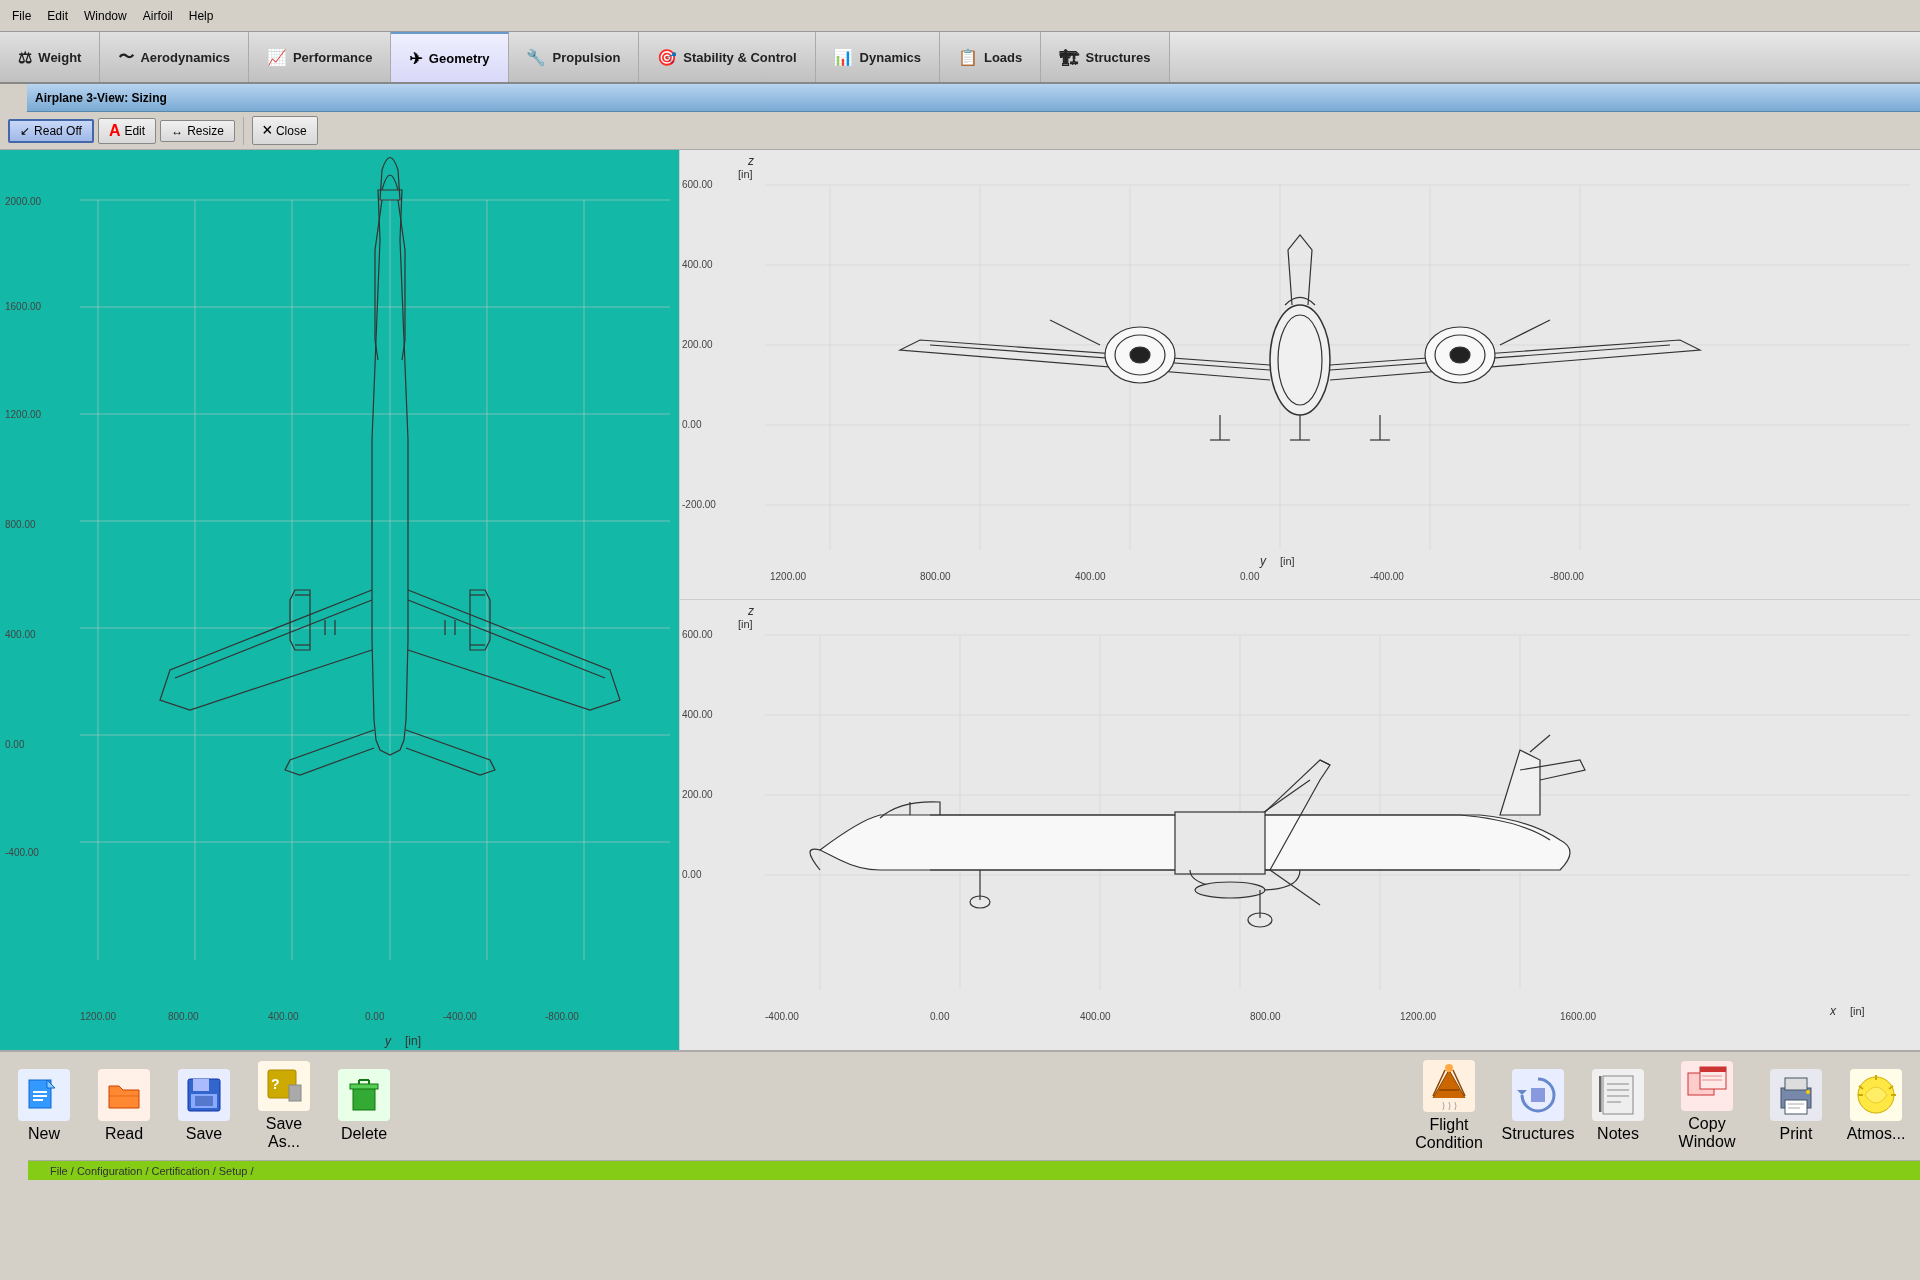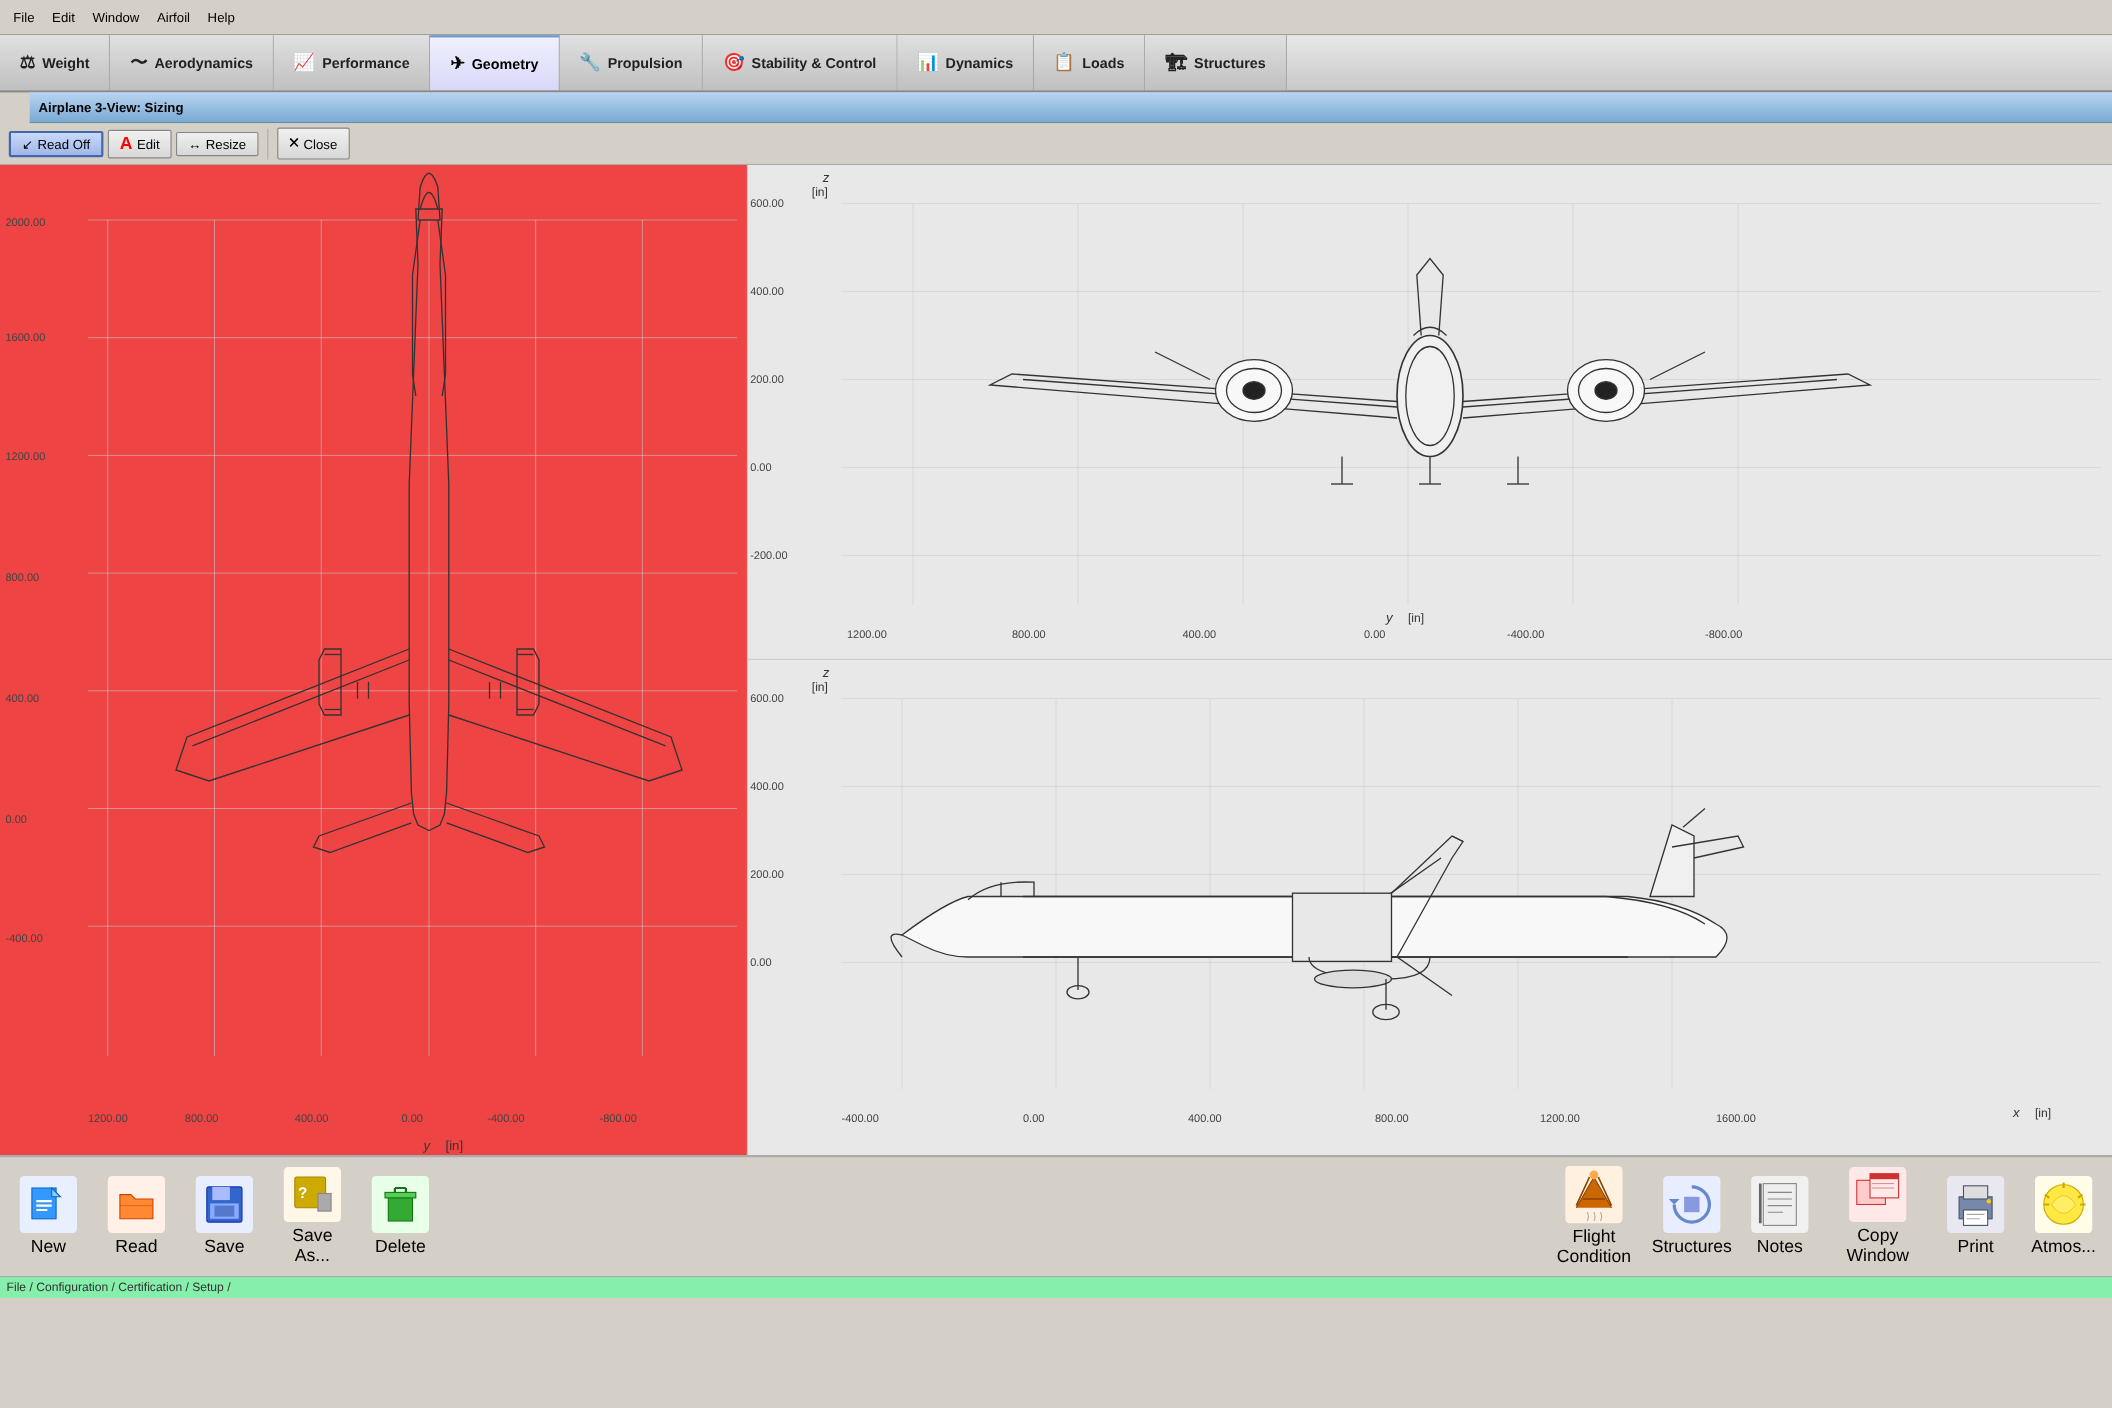--- a/index.html
+++ b/index.html
@@ -96,21 +96,21 @@
       width: 1920px;
       height: 900px;
       background: #e8e8e8;
       position: relative;
     }
 
     
     #top-view {
       width: 680px;
       height: 900px;
-      background: #ef4444;
+      background: #14b8a6;
       border-right: 1px solid #ccc;
       position: relative;
       overflow: hidden;
     }
 
     
     #right-panels {
       flex: 1;
       display: flex;
       flex-direction: column;
@@ -612,15 +612,15 @@
         <line x1="38" y1="12" x2="34" y2="15" stroke="#ccaa00" stroke-width="2"></line>
         <line x1="41" y1="21" x2="36" y2="21" stroke="#ccaa00" stroke-width="2"></line>
         <line x1="3" y1="21" x2="8" y2="21" stroke="#ccaa00" stroke-width="2"></line>
         <line x1="4" y1="12" x2="8" y2="15" stroke="#ccaa00" stroke-width="2"></line>
       </svg>
     </div>
     <span class="status-btn-label">Atmos...</span>
   </div>
 </div>
 
-<div style="position:relative; height:20px; background:#86efac; border-top:1px solid #aaa; padding-left:6px; display:flex; align-items:center;">
+<div style="position:relative; height:20px; background:#84cc16; border-top:1px solid #aaa; padding-left:22px; display:flex; align-items:center;margin-left:28px;">
   <span style="font-size:11px; color:#333;">File / Configuration / Certification / Setup /</span>
 </div>
 
 </body></html>

